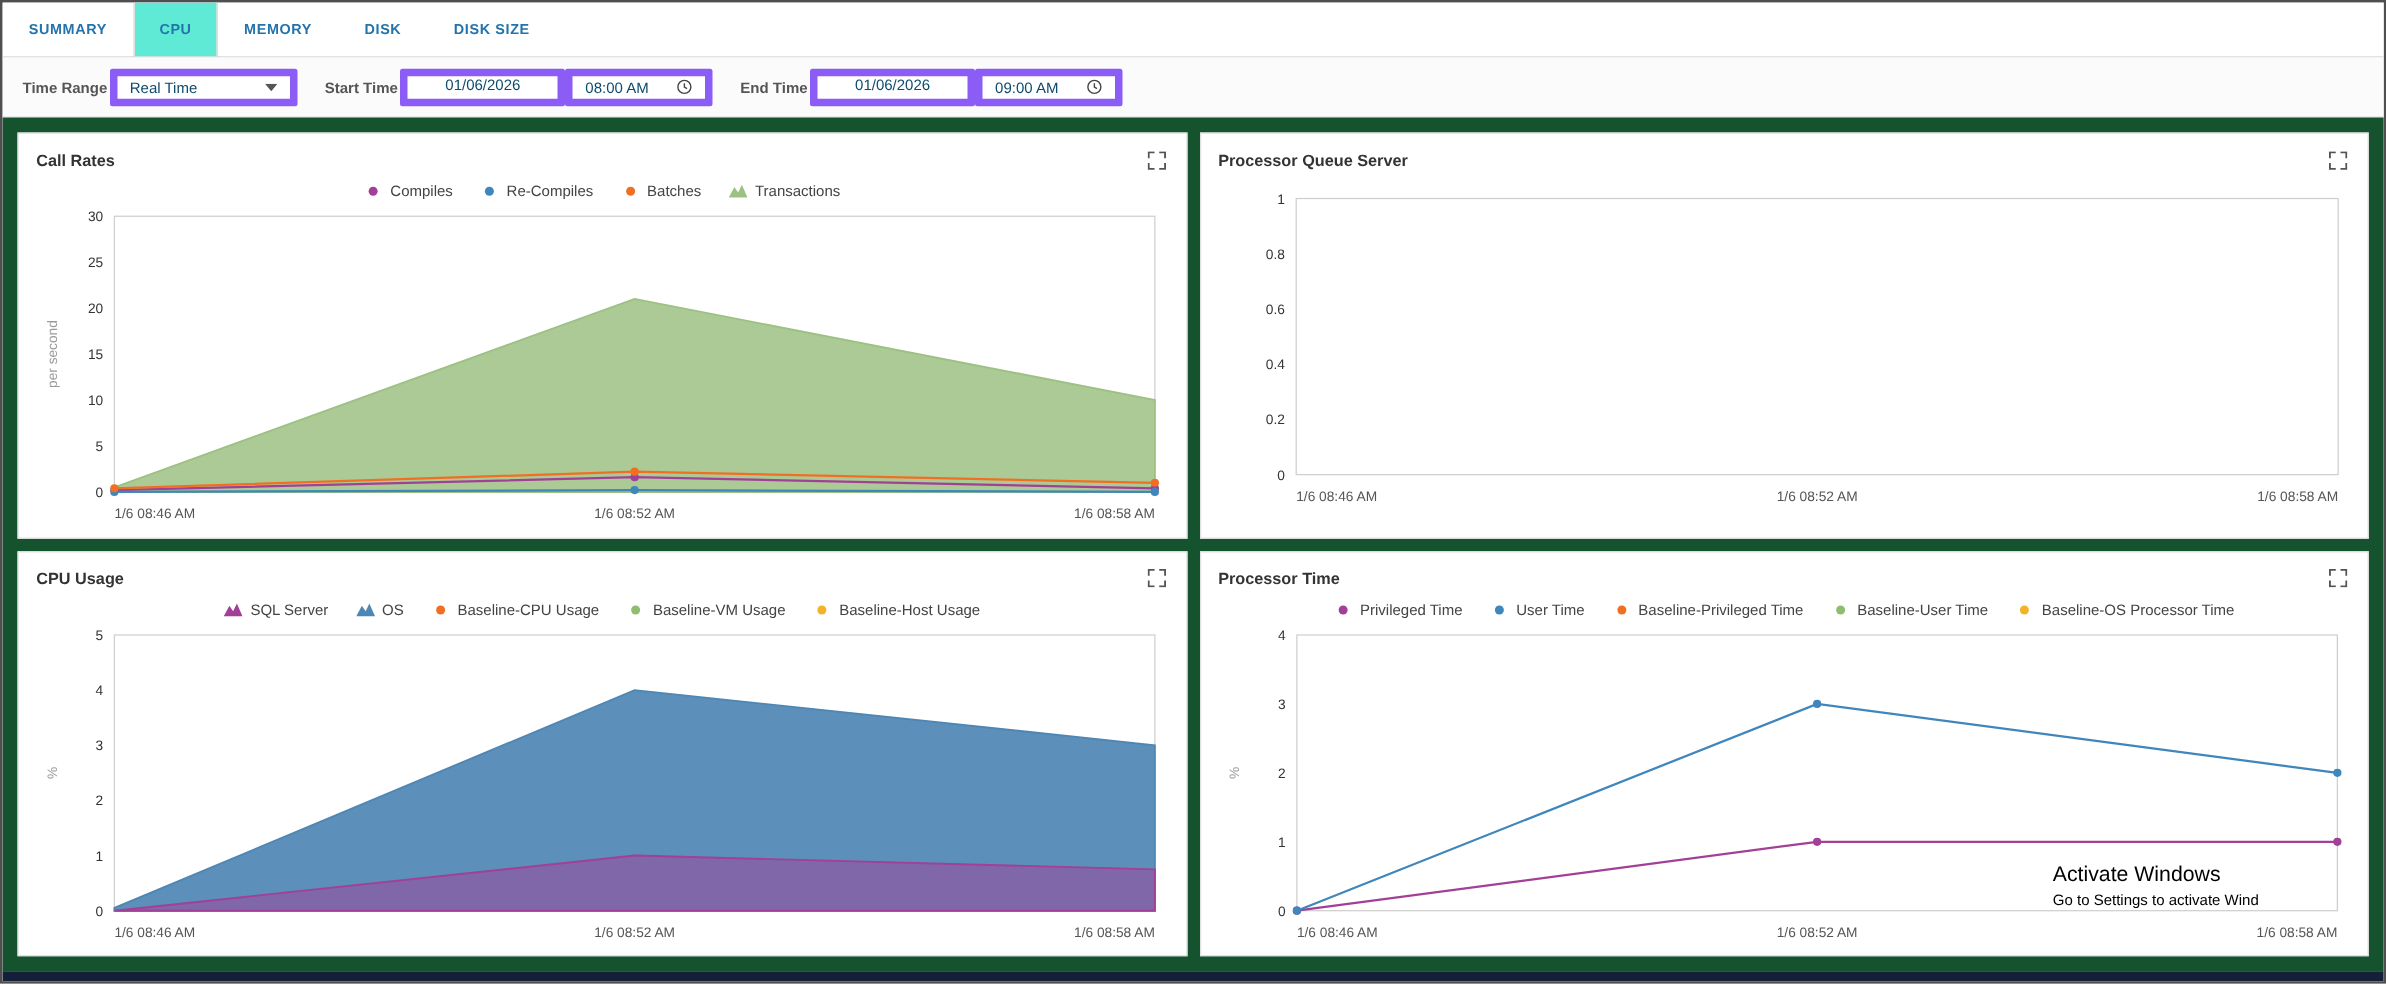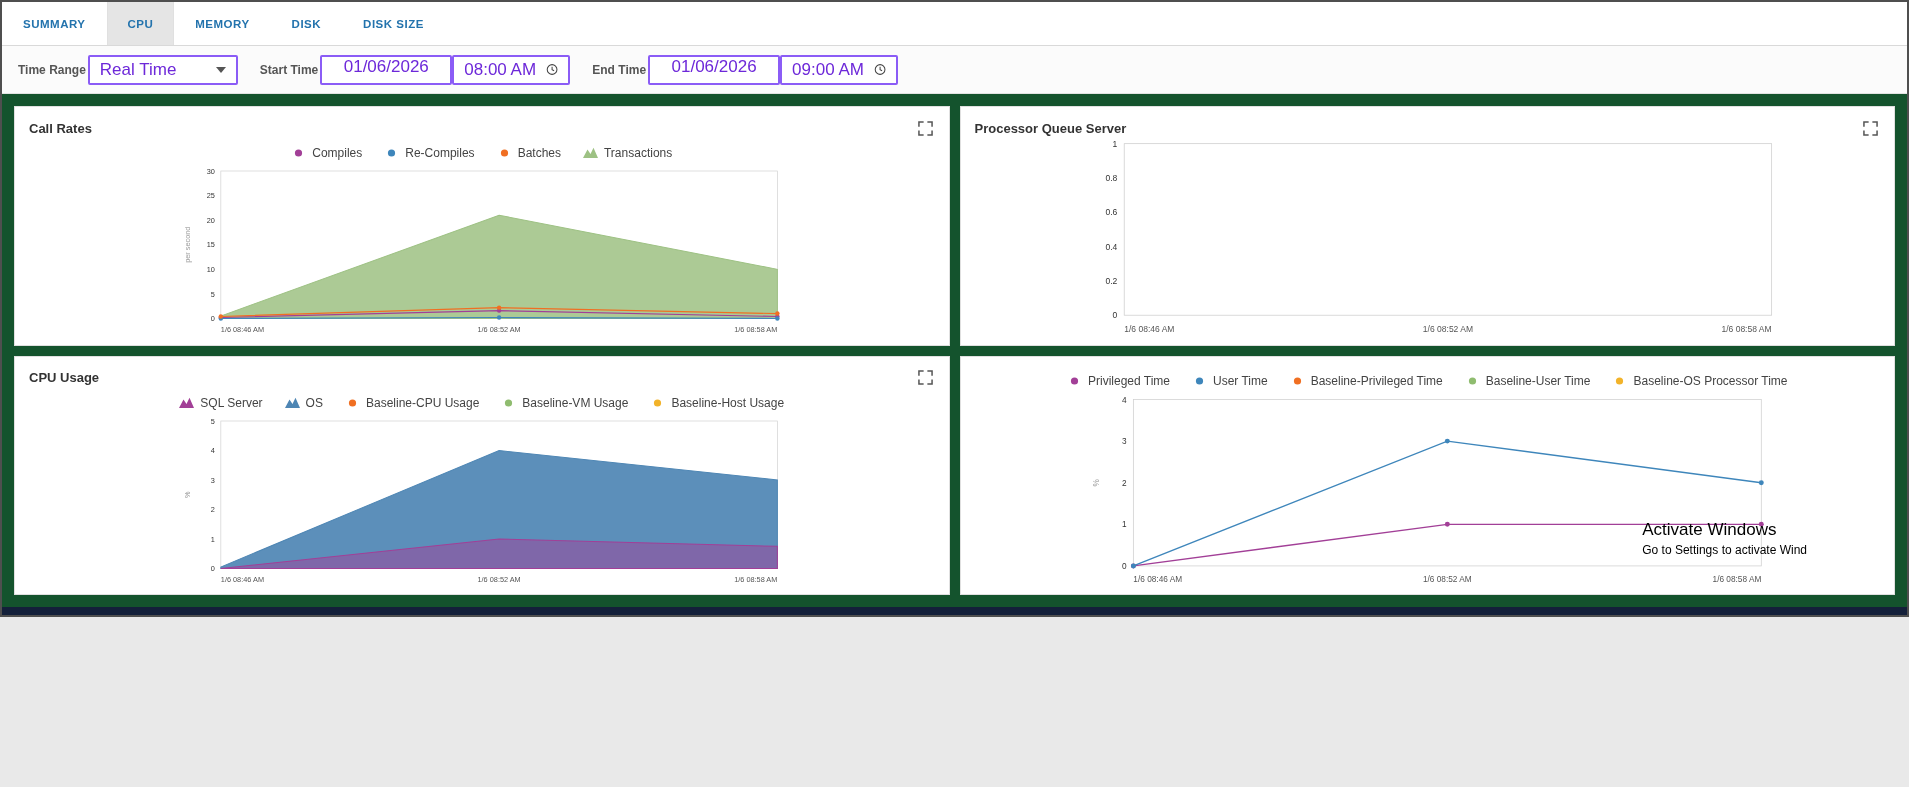--- a/index.html
+++ b/index.html
@@ -1,43 +1,43 @@
 <!DOCTYPE html>
 <html><head>
 <meta charset="utf-8">
 <style>
   * { box-sizing: border-box; }
   html,body { margin:0; padding:0; background:#e9e9e9; }
   .screen {
-    width:1909px; height:617px; position:relative; overflow:hidden;
+    width:1909px; height:787px; position:relative; overflow:hidden;
     border:2px solid #4f4f4f; background:#f0f0f0;
     display:flex; flex-direction:column;
     font-family:"Liberation Sans", sans-serif;
   }
   
   .tabbar { height:44px; background:#fff; border-bottom:1px solid #d9d9d9; display:flex; align-items:stretch; flex:0 0 auto; }
   .tab {
     display:flex; align-items:center; padding:0 20px;
     font-size:11.5px; font-weight:700; letter-spacing:.5px;
     color:#2373ad; cursor:pointer; background:transparent; border:none;
     border-right:1px solid transparent; border-left:1px solid transparent;
     text-transform:uppercase;
   }
-  .tab.active { background:#e5e5e5; border-left:1px solid #e0e0e0; border-right:1px solid #e0e0e0;text-align:right; }
+  .tab.active { background:#5eead4; border-left:1px solid #e0e0e0; border-right:1px solid #e0e0e0;text-align:right; }
   
   .toolbar {
     height:48px; flex:0 0 auto; background:#fbfbfb; border-bottom:1px solid #e3e3e3;
     display:flex; align-items:center; padding:0 16px; 
   }
   .tb-label { font-size:12px; color:#555; font-weight:600; margin-right:2px; }
   .tb-spacer { width:22px; }
   .control {
-    height:30px; background:#fff; border:2px solid #8b5cf6; border-radius:2px;
+    height:30px; background:#fff; border:6px solid #8b5cf6; border-radius:2px;
     display:flex; align-items:center; justify-content:space-between;
-    padding:0 10px; font-size:17px; color:#6d28d9; cursor:pointer; gap:10px;
+    padding:0 10px; font-size:12px; color:#0c4a6e; cursor:pointer; gap:10px;
   }
   .control .val { white-space:nowrap; }
   .select-control { width:150px; }
   .date-control { width:132px;flex-direction:column; }
   .time-control { width:118px; }
   
   .main {
     flex:1 1 auto; display:grid; grid-template-columns:1fr 1fr; grid-template-rows:1fr 1fr;
     gap:10px; padding:12px; background:#14532d; min-height:0;
   }
@@ -260,20 +260,28 @@
           <text x="16" y="116.5" text-anchor="middle" class="ylabel" transform="rotate(-90 16 116.5)">%</text>
           <text x="62" y="248" text-anchor="start" class="xlabel">1/6 08:46 AM</text>
           <text x="479" y="248" text-anchor="middle" class="xlabel">1/6 08:52 AM</text>
           <text x="896" y="248" text-anchor="end" class="xlabel">1/6 08:58 AM</text>
           <path d="M62 227 L62 224.79 L479 50.19999999999999 L896 94.4 L896 227 Z" fill="#4e86b4" fill-opacity="0.92" stroke="#4e86b4" stroke-width="1.5"></path>
           <path d="M62 227 L62 227 L479 182.8 L896 193.85 L896 227 Z" fill="#a23f97" fill-opacity="0.5" stroke="#a23f97" stroke-width="1.5"></path>
         </svg>
     </section>
 
     <section class="panel">
+      <div class="panel-head">
+        <h2 class="panel-title">Processor Time</h2>
+        <button class="expand-btn">
+          <svg width="15" height="15" viewBox="0 0 16 16">
+              <path d="M1 6V1h5M10 1h5v5M15 10v5h-5M6 15H1v-5" fill="none" stroke="#555" stroke-width="1.6"></path>
+            </svg>
+        </button>
+      </div>
       <div class="legend">
           <span class="legend-item">
             <svg width="15" height="12" viewBox="0 0 15 12">
               <circle cx="7.5" cy="6" r="3.6" fill="#a23f97"></circle>
             </svg>
             <span>Privileged Time</span>
           </span>
           <span class="legend-item">
             <svg width="15" height="12" viewBox="0 0 15 12">
               <circle cx="7.5" cy="6" r="3.6" fill="#3e86bb"></circle>

